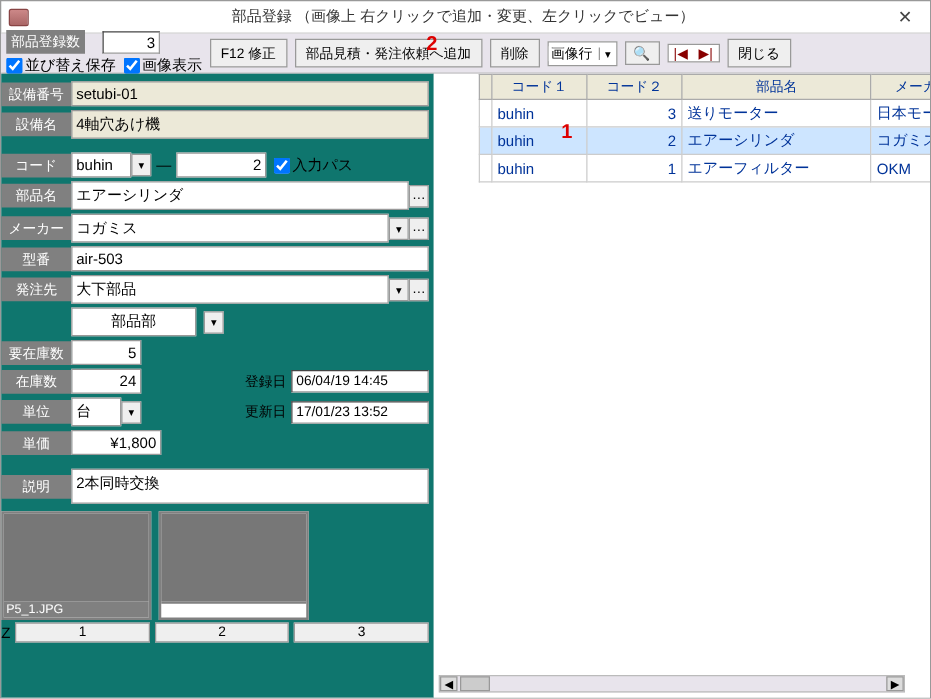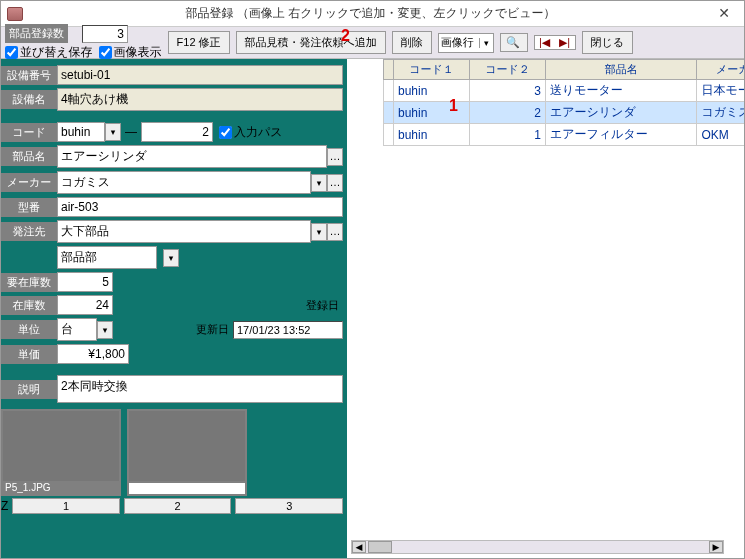--- a/index.html
+++ b/index.html
@@ -43,21 +43,21 @@
 .grid td{border:1px solid #ccc;padding:2px 4px;font-size:12px;color:#003399;}
 .grid tr.sel td{background:#cde5ff;}
 .grid td.num{text-align:right;}
 .hscroll{position:absolute;bottom:4px;left:4px;right:20px;height:14px;background:#e8e4ec;border:1px solid #bbb;}
 .hscroll .l,.hscroll .r{width:14px;height:12px;background:#ddd;border:1px solid #999;position:absolute;top:0;font-size:9px;text-align:center;cursor:pointer;}
 .hscroll .l{left:0;} .hscroll .r{right:0;}
 .hscroll .thumb{position:absolute;left:16px;width:24px;top:0;height:12px;background:#ccc;border:1px solid #999;}
 .p1{background:radial-gradient(circle at 30% 30%,#9c6,#573 60%,#241);}
 .p2{background:linear-gradient(#bcd 0%,#bcd 30%,#dc9 30%,#ca6 100%);}
 .p3{background:#d8d4dc;}
-.subval{background:#fff;border:1px solid #999;padding:2px 3px;min-height:18px;font-size:12px;}
+.subval{background:#fff;border:1px solid #999;padding:2px 3px;min-height:18px;font-size:12px;text-align:center;}
 .lbl-right{width:50px;text-align:right;font-size:11px;padding-right:4px;}
 .datebox{background:#fff;border:1px inset #999;padding:2px 3px;font-size:11px;width:110px;text-align:left;}
 </style>
 </head>
 <body>
 
 <div class="window">
   <div class="titlebar">
     <div class="icon"></div>
     <div class="title">部品登録 （画像上 右クリックで追加・変更、左クリックでビュー）</div>
@@ -147,20 +147,21 @@
         <span class="ddb">▾</span>
       </div>
       <div class="fld">
           <span class="lab">要在庫数</span>
           <span class="val num" style="flex:0 0 56px;">5</span>
         </div>
       <div class="fld">
         <span class="lab">在庫数</span>
         <span class="val num" style="flex:0 0 56px;">24</span>
         <span class="lbl-right" style="margin-left:auto;">登録日</span>
+        <span class="datebox">06/04/19 14:45</span>
       </div>
       <div class="fld">
         <span class="lab">単位</span>
         <span class="val" style="flex:0 0 40px;">台</span>
         <span class="ddb">▾</span>
         <span class="lbl-right" style="margin-left:auto;">更新日</span>
         <span class="datebox">17/01/23 13:52</span>
       </div>
       <div class="fld">
           <span class="lab">単価</span>

